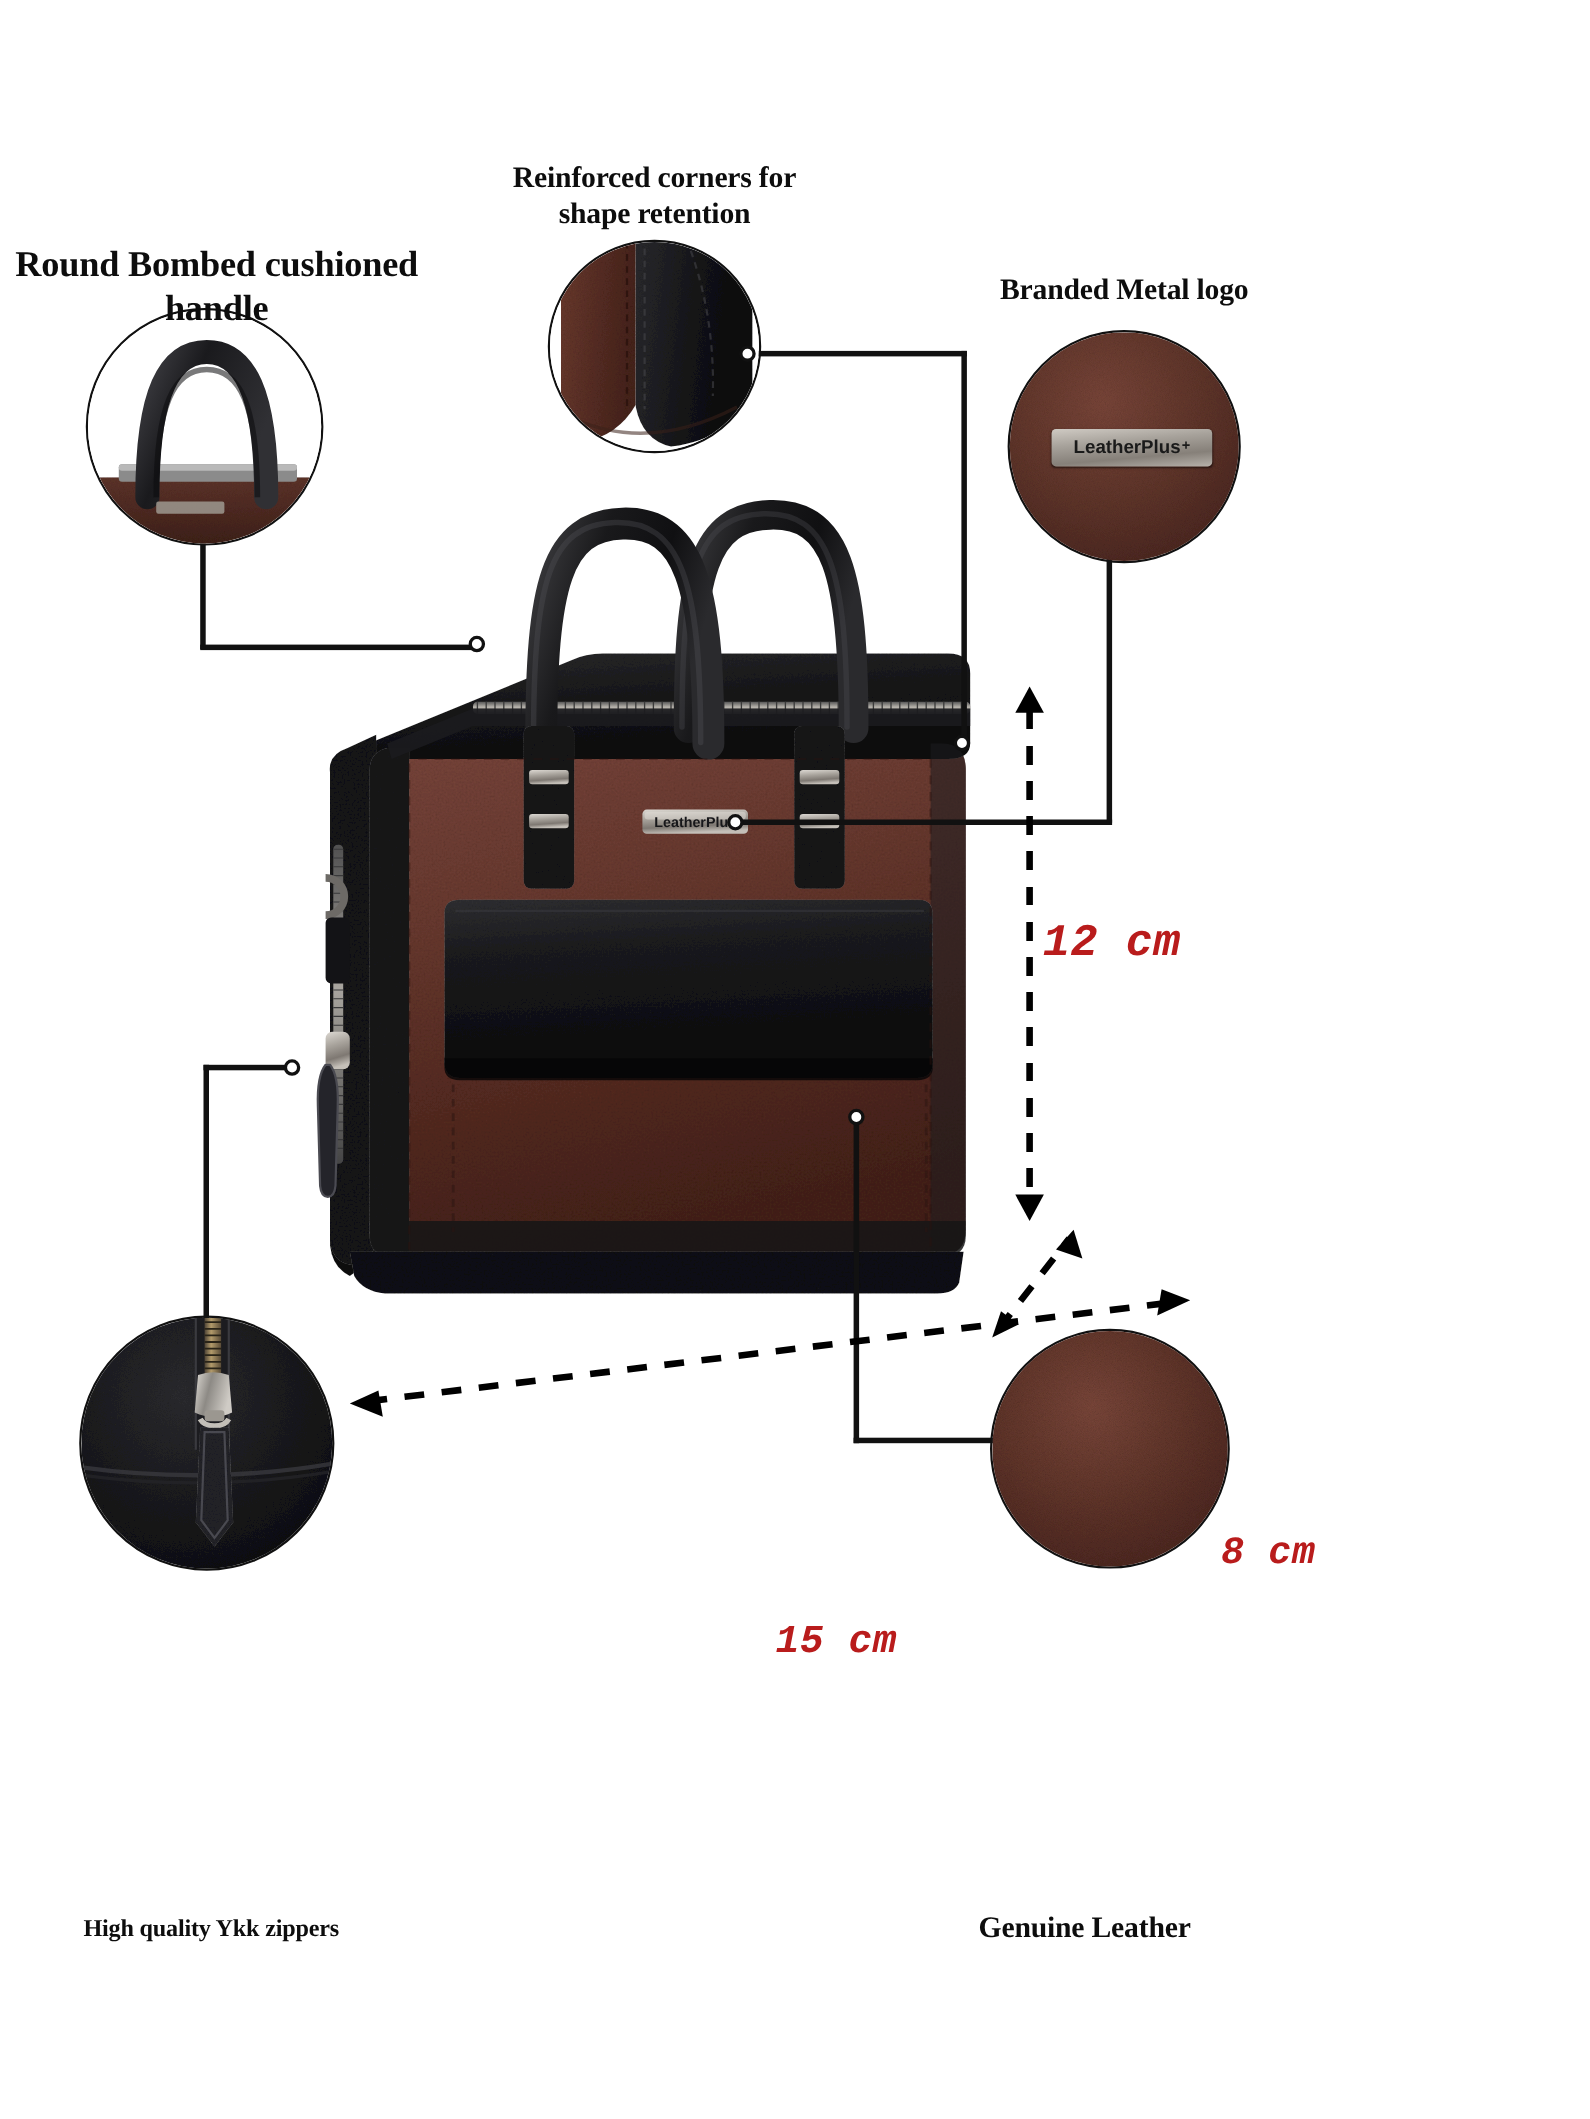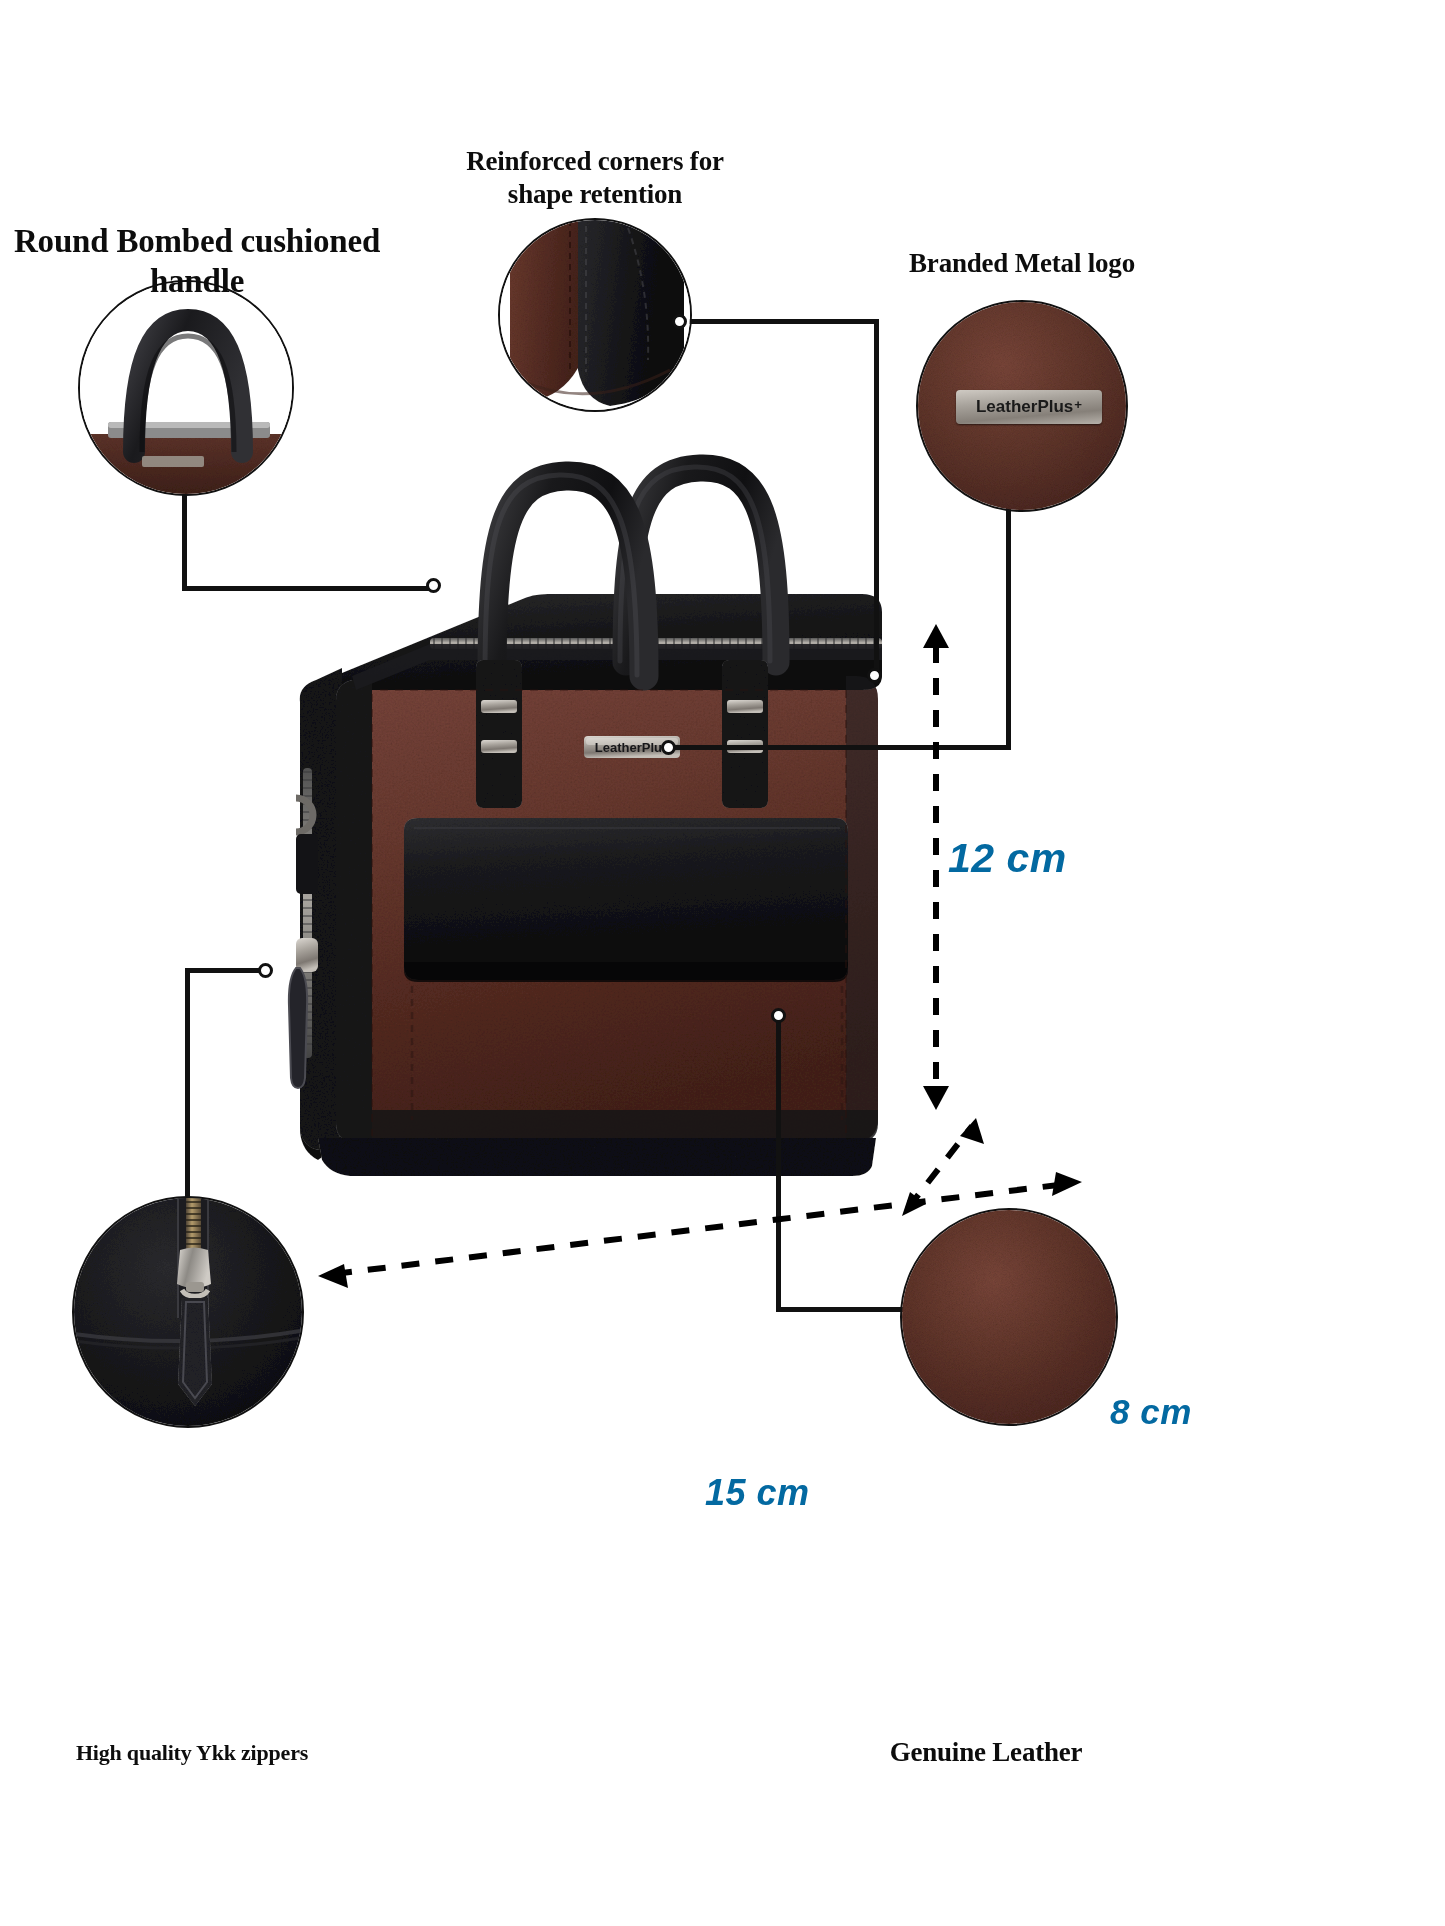--- a/index.html
+++ b/index.html
@@ -24,24 +24,24 @@
     font-weight: bold;
     color: #0d0d0d;
     line-height: 1.22;
     letter-spacing: -0.2px;
     white-space: pre-line;
   }
 
   
   .dim-label {
     position: absolute;
-    font-family: Liberation Sans, sans-serif;
+    font-family: Liberation Mono, monospace;
     font-weight: bold;
     font-style: italic;
-    color: #0369a1;
+    color: #b91c1c;
     letter-spacing: 0.5px;
   }
 
   
   .bubble {
     position: absolute;
     border-radius: 50%;
     overflow: hidden;
     border: 2.5px solid #111;
     box-sizing: border-box;

